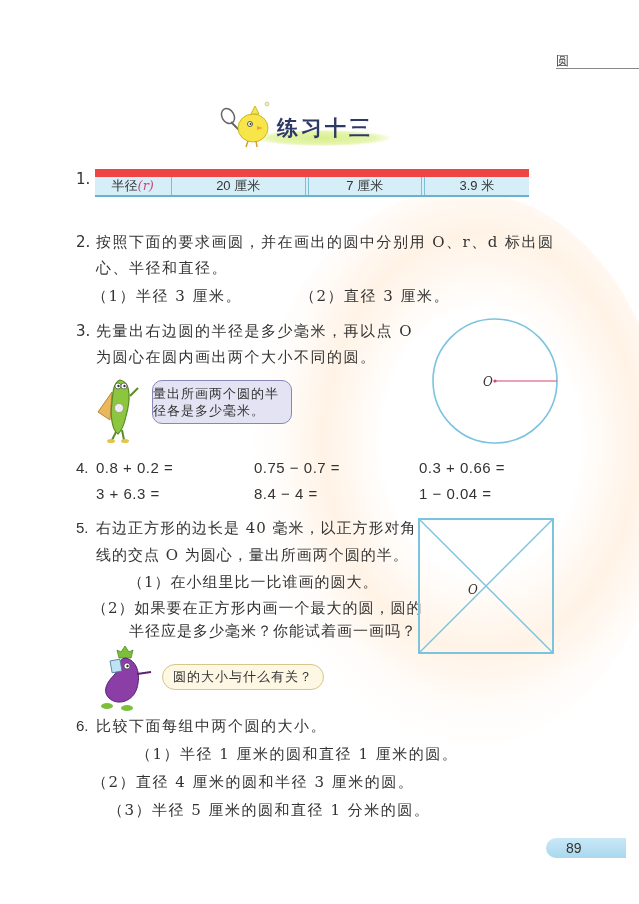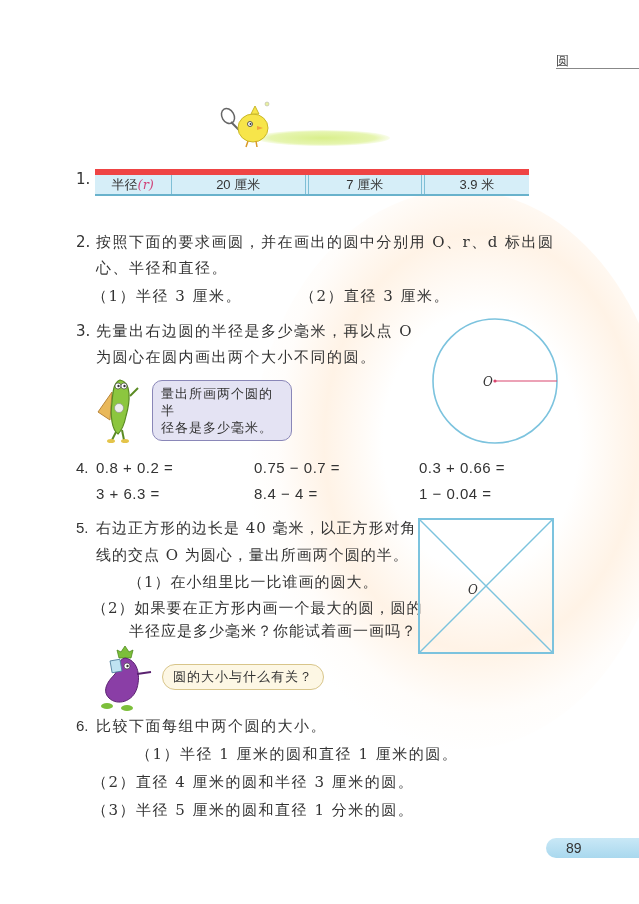--- a/index.html
+++ b/index.html
@@ -36,38 +36,38 @@
     table.radius-table {
       position: absolute; left: 95px; top: 169px; width: 434px; border-collapse: collapse;
       background: #d6eef8; font-size: 13px;
     }
     table.radius-table td {
       border-left: 1px solid #7fbfd6; border-right: 1px solid #7fbfd6;
       border-top: 1px solid #7fbfd6; border-bottom: 1px solid #7fbfd6;
       height: 23px; text-align: center; color: #333;
       font-family: "Liberation Sans", sans-serif;
     }
-    table.radius-table tr:first-child td { border-top: 6px solid #ef4444; }
+    table.radius-table tr:first-child td { border-top: 8px solid #ef4444; }
     table.radius-table tr:last-child td { border-bottom: 2px solid #69b2cc; }
     table.radius-table td:first-child { border-left: none; font-family: "DejaVu Serif", serif; width: 76px; }
     table.radius-table td:last-child { border-right: none; }
     .var-pink { color: #d0457a; font-style: italic; }
 
     .bubble {
       position: absolute; background: #e4e3f3; border: 1.5px solid #8a87b8; border-radius: 10px;
-      font-size: 13px; line-height: 17px; color: #333; padding: 4px 8px; letter-spacing: 1px;
+      font-size: 13px; line-height: 17px; color: #333; padding: 4px 0; letter-spacing: 1px;
     }
     .bubble2 {
       position: absolute; background: #fdf7e4; border: 1.5px solid #d8c58a; border-radius: 14px;
       font-size: 13px; line-height: 18px; color: #333; padding: 3px 10px; letter-spacing: 1px;
     }
 
     .fig { position: absolute; }
     .page-tab {
-      position: absolute; left: 546px; top: 838px; width: 94px; height: 20px;
+      position: absolute; left: 546px; top: 838px; width: 80px; height: 20px;
       background: linear-gradient(#c9e8f6, #a9d8ee); border-radius: 10px 0 0 10px;
     }
     .page-num { position: absolute; left: 20px; top: 2px; font-family: "Liberation Sans", sans-serif; font-size: 14px; color: #333; }
   </style>
 </head>
 <body>
 
 <div class="bg-swirl"></div>
 
 <div class="chapter-tag">圆</div>
@@ -80,20 +80,21 @@
     <line x1="16" y1="22" x2="24" y2="30" stroke="#666" stroke-width="2"></line>
     <ellipse cx="38" cy="28" rx="15" ry="14" fill="#f7e54a" stroke="#c9b82a" stroke-width="1"></ellipse>
     <path d="M36 14 L40 6 L44 14 Z" fill="#f7e54a" stroke="#c9b82a" stroke-width="1"></path>
     <circle cx="35" cy="24" r="2.5" fill="#fff" stroke="#333" stroke-width="0.8"></circle>
     <circle cx="35.5" cy="24" r="1" fill="#333"></circle>
     <path d="M42 26 L48 28 L42 30 Z" fill="#f2a33a"></path>
     <line x1="33" y1="41" x2="31" y2="47" stroke="#d99a2a" stroke-width="1.5"></line>
     <line x1="41" y1="41" x2="42" y2="47" stroke="#d99a2a" stroke-width="1.5"></line>
     <circle cx="52" cy="4" r="2" fill="#e9f0a0" stroke="#aaa" stroke-width="0.5"></circle>
   </svg>
+  <div class="title-text">练习十三</div>
 </div>
 
 <div class="q-num" style="left:76px; top:170px;">1.</div>
 <table class="radius-table">
   <tbody>
       <tr>
     <td><span>半径</span><span class="var-pink">(r)</span></td>
     <td>20 厘米</td>
     <td></td>
     <td>7 厘米</td>
@@ -170,17 +171,17 @@
   <rect x="3" y="3" width="134" height="134" fill="none" stroke="#7cc3de" stroke-width="2"></rect>
   <line x1="3" y1="3" x2="137" y2="137" stroke="#7cc3de" stroke-width="1.5"></line>
   <line x1="137" y1="3" x2="3" y2="137" stroke="#7cc3de" stroke-width="1.5"></line>
 </svg>
 <div class="line ital" style="left:468px; top:580px; font-size:12px;">O</div>
 
 <div class="q-num sans" style="left:76px; top:717px;">6.</div>
 <div class="line" style="left:96px; top:716px;">比较下面每组中两个圆的大小。</div>
 <div class="line" style="left:92px; top:744px;margin-left:44px;">（1）半径 1 厘米的圆和直径 1 厘米的圆。</div>
 <div class="line" style="left:92px; top:772px;">（2）直径 4 厘米的圆和半径 3 厘米的圆。</div>
-<div class="line" style="left:92px; top:800px;">（3）半径 5 厘米的圆和直径 1 分米的圆。</div>
+<div class="line" style="left:108px; top:800px;">（3）半径 5 厘米的圆和直径 1 分米的圆。</div>
 
 <div class="page-tab">
   <span class="page-num">89</span>
 </div>
 
 </body></html>

